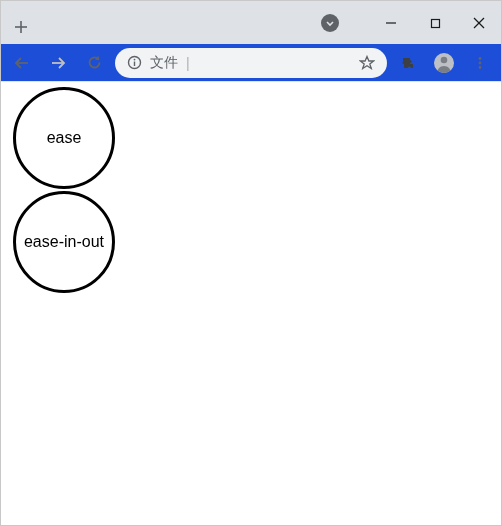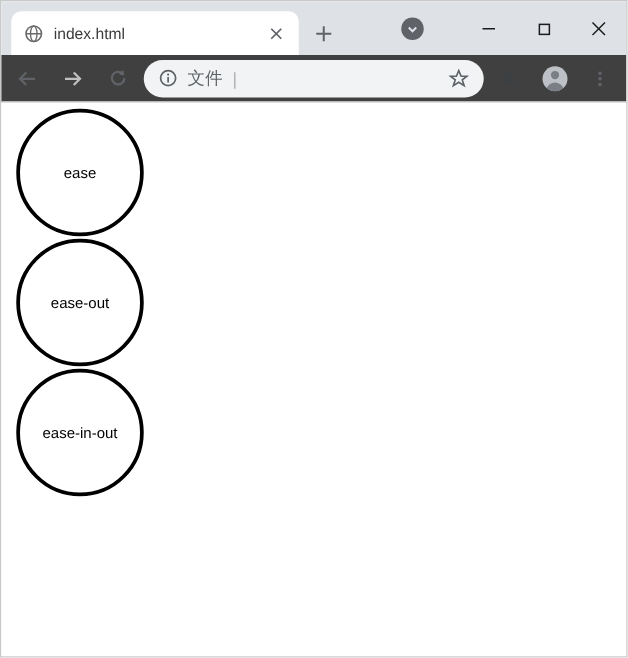--- a/index.html
+++ b/index.html
@@ -53,21 +53,21 @@
     }
     .wincontrols { display:flex; margin-bottom: 6px; }
     .wincontrols .wc {
       width: 44px; height: 30px;
       display:flex; align-items:center; justify-content:center;
       color:#1b1b1b;
     }
     
     .toolbar {
       height: 38px;
-      background:#404040;
+      background:#1d4ed8;
       border-bottom: 1px solid #e2e2e2;
       display:flex; align-items:center;
       padding: 0 6px;
       gap: 6px;
     }
     .tb-btn {
       width: 30px; height: 30px;
       display:flex; align-items:center; justify-content:center;
       color:#5f6368;
     }
@@ -97,46 +97,30 @@
       height: calc(526px - 43px - 38px - 2px);
       overflow:auto;
       background:#fff;
     }
     .circle {
       width: 102px; height: 102px;
       border: 3px solid #000;
       border-radius: 50%;
       display:flex; align-items:center; justify-content:center;
       font-family: "Microsoft YaHei", Arial, sans-serif;
-      font-size: 12px;
+      font-size: 16px;
       color:#000;
       margin: 2px 0 2px 4px;
     }
     svg { display:block; }
   </style>
 </head>
 <body>
 
 <div class="titlebar">
-  <div class="tab">
-    <span class="favicon">
-      <svg width="16" height="16" viewBox="0 0 16 16">
-          <circle cx="8" cy="8" r="6.2" fill="none" stroke="#6b6b6b" stroke-width="1.3"></circle>
-          <ellipse cx="8" cy="8" rx="2.6" ry="6.2" fill="none" stroke="#6b6b6b" stroke-width="1.1"></ellipse>
-          <line x1="1.8" y1="8" x2="14.2" y2="8" stroke="#6b6b6b" stroke-width="1.1"></line>
-        </svg>
-    </span>
-    <span class="title">index.html</span>
-    <span class="close">
-      <svg width="10" height="10" viewBox="0 0 10 10">
-          <line x1="1" y1="1" x2="9" y2="9" stroke="#5f6368" stroke-width="1.4"></line>
-          <line x1="9" y1="1" x2="1" y2="9" stroke="#5f6368" stroke-width="1.4"></line>
-        </svg>
-    </span>
-  </div>
   <div class="newtab">
     <svg width="14" height="14" viewBox="0 0 14 14">
         <line x1="7" y1="1" x2="7" y2="13" stroke="#5f6368" stroke-width="1.6"></line>
         <line x1="1" y1="7" x2="13" y2="7" stroke="#5f6368" stroke-width="1.6"></line>
       </svg>
   </div>
   <div class="title-spacer"></div>
   <div class="chevcircle">
     <svg width="10" height="10" viewBox="0 0 10 10">
         <polyline points="2,4 5,7 8,4" fill="none" stroke="#dee1e6" stroke-width="1.6"></polyline>
@@ -218,18 +202,15 @@
         <circle cx="7" cy="11.5" r="1.4" fill="#5f6368"></circle>
       </svg>
   </div>
 </div>
 
 <div class="content">
   <div class="circle">
     <span>ease</span>
   </div>
   <div class="circle">
-    <span>ease-out</span>
-  </div>
-  <div class="circle">
     <span>ease-in-out</span>
   </div>
 </div>
 
 </body></html>

